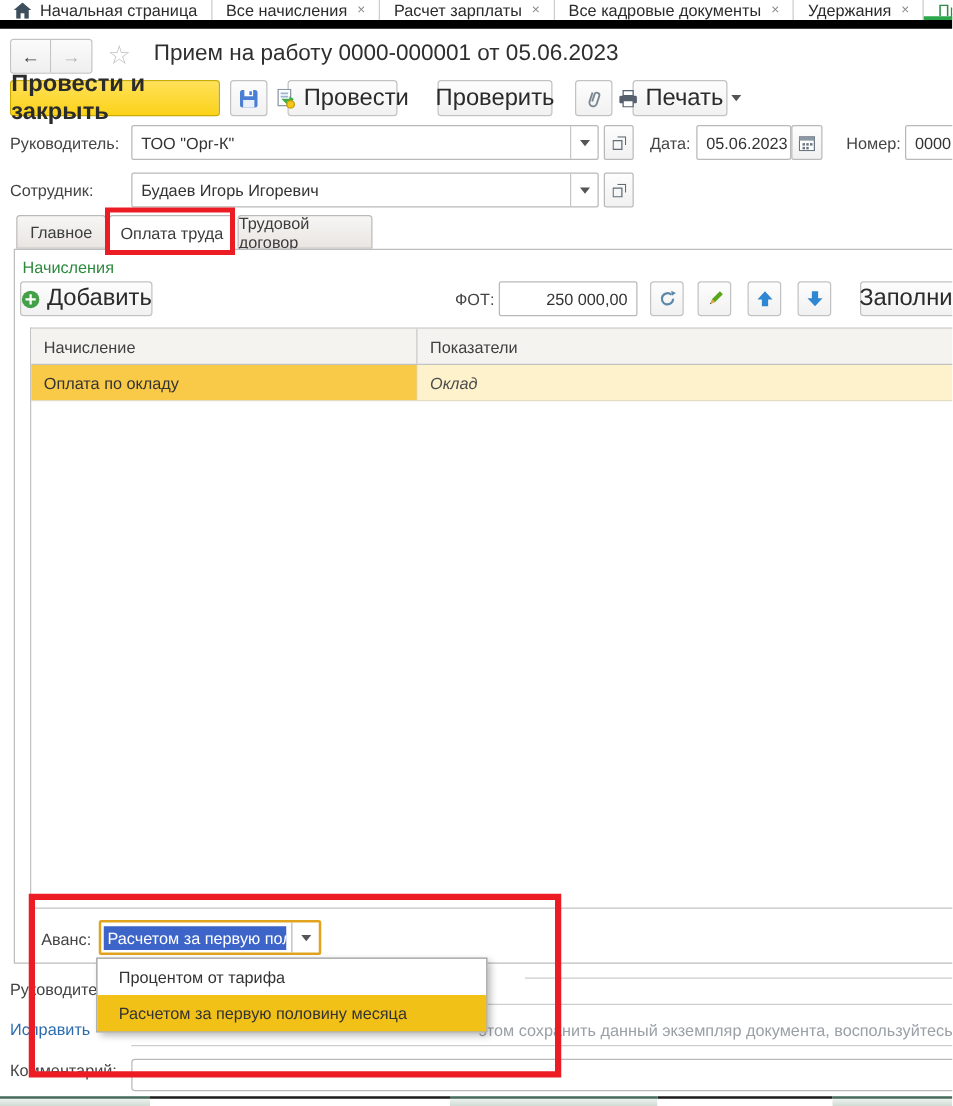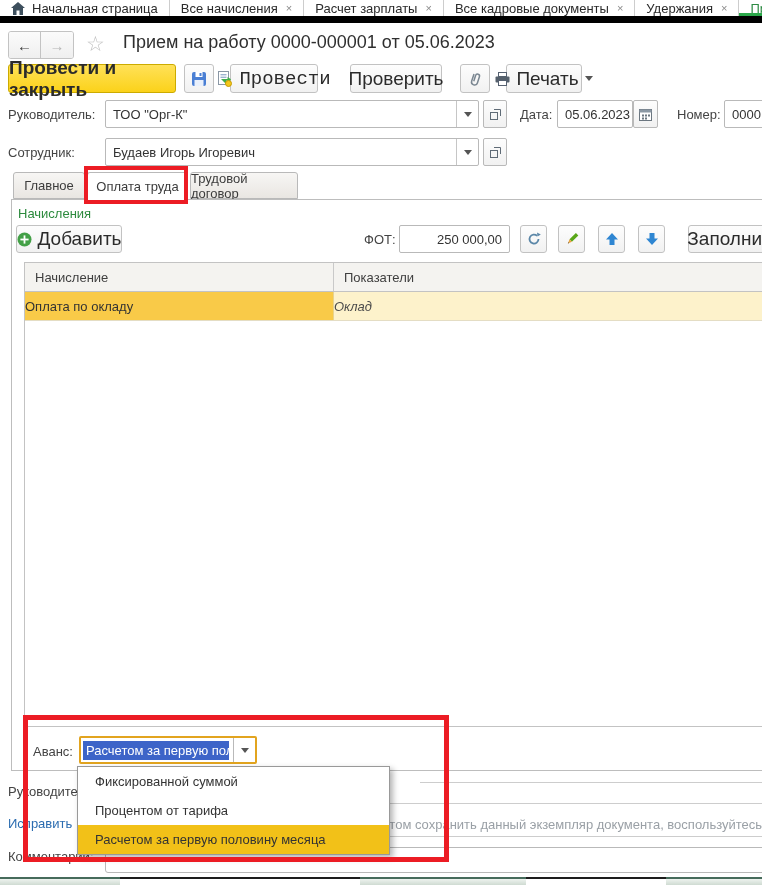--- a/index.html
+++ b/index.html
@@ -43,21 +43,21 @@
   .pane { position: absolute; left: 11px; top: 199px; width: 760px; height: 572px; border: 1px solid #bdbdbd; background: #fff; }
   .sectitle { position: absolute; color: #2c8a3d; }
   .toolbtn { position: absolute; width: 27px; height: 28px; background: linear-gradient(#fdfdfd,#f1f1f1); border: 1px solid #c2c2c2; border-radius: 3px; display: flex; align-items: center; justify-content: center; }
 
   
   .grid { position: absolute; left: 24px; top: 262px; width: 746px; height: 465px; border: 1px solid #c3c3c3; border-right: none; background: #fff; }
   .grid .hrow { display: flex; height: 29px; background: #f4f3f0; border-bottom: 1px solid #c3c3c3; }
   .grid .hcell { display: flex; align-items: center; padding-left: 10px; color: #3f3f3f; }
   .grid .hcell.c1 { width: 309px; border-right: 1px solid #c9c9c9; }
   .grid .drow { display: flex; height: 29px; border-bottom: 1px solid #e4ddc4; }
-  .grid .dcell { display: flex; align-items: center; }
+  .grid .dcell { display: flex; align-items: center; padding-left: 10px; }
   .grid .dcell.c1 { width: 309px; background: #f9ca48; border-right: 1px solid #e8d38e; color: #333; }
   .grid .dcell.c2 { flex: 1; background: #fdf2cb; font-style: italic; color: #4c4c4c; }
 
   
   .adv-combo { position: absolute; left: 79px; top: 736px; width: 178px; height: 28px; border: 2px solid #e2a41f; border-radius: 2px; background: #fff; display: flex; align-items: center; z-index: 30; }
   .adv-text { margin-left: 2px; background: #3d64c8; color: #fff; padding: 2px 3px; white-space: nowrap; overflow: hidden; max-width: 146px; }
   .adv-arrow { margin-left: auto; width: 22px; align-self: stretch; border-left: 1px solid #b9b9b9; display: flex; align-items: center; justify-content: center; }
   .menu { position: absolute; left: 77px; top: 766px; width: 313px; background: #fff; border: 1px solid #999; box-shadow: 3px 3px 6px rgba(0,0,0,.3); z-index: 40; }
   .menu .mi { height: 29px; line-height: 29px; padding-left: 17px; color: #333; white-space: nowrap; overflow: hidden; }
   .menu .mi.hl { background: #f2c118; }
@@ -128,21 +128,21 @@
   <div class="btn" style="left:184px; top:64px; width:30px;">
     <span>
       <svg width="16" height="16" viewBox="0 0 16 16">
           <rect x="1" y="1" width="14" height="14" rx="2" fill="#4a7fd4"></rect>
           <rect x="4.5" y="1" width="7" height="5" fill="#fff"></rect>
           <rect x="8.5" y="2" width="2" height="3" fill="#4a7fd4"></rect>
           <rect x="3.5" y="9" width="9" height="6" fill="#e9f0fb"></rect>
         </svg>
     </span>
   </div>
-  <div class="btn" style="left:230px; top:64px; width:88px;font-family:Liberation Mono, monospace;">
+  <div class="btn" style="left:230px; top:64px; width:88px;">
     <span>
       <svg width="16" height="16" viewBox="0 0 16 16">
           <rect x="1.5" y="0.5" width="10" height="13" fill="#fff" stroke="#8a97a5"></rect>
           <rect x="3.5" y="3" width="6" height="1.4" fill="#9db4d0"></rect>
           <rect x="3.5" y="5.6" width="6" height="1.4" fill="#9db4d0"></rect>
           <path d="M6 8 L11 13 L11 9.8 L14 9.8 L14 11.5 L16 8.2 L12.5 6 L12.5 8 Z" fill="#3fae49" transform="translate(-2,0)"></path>
           <circle cx="11.5" cy="12.5" r="3" fill="#f5c71a" stroke="#c79a00"></circle>
         </svg>
     </span>
     <span>Провести</span>
@@ -309,21 +309,20 @@
   <div class="hline" style="left:420px; top:782px; width:342px;"></div>
   <div class="lbl" style="left:8px; top:784px;">Руководитель:</div>
   <div class="hline" style="left:105px; top:803px; width:657px;"></div>
   <div class="link" style="left:8px; top:816px;">Исправить</div>
   <div class="hint" style="left:383px; top:817px;">этом сохранить данный экземпляр документа, воспользуйтесь</div>
   <div class="hline" style="left:105px; top:836px; width:657px;"></div>
   <div class="lbl" style="left:8px; top:849px;">Комментарий:</div>
   <input class="comment-input" aria-label="Комментарий:" style="">
 
   <div class="menu">
-    <div class="mi">Фиксированной суммой</div>
     <div class="mi">Процентом от тарифа</div>
     <div class="mi hl">Расчетом за первую половину месяца</div>
   </div>
 
   <div class="redbox thin" style="left:84px; top:166px; width:104px; height:38px;"></div>
   <div class="redbox" style="left:23px; top:715px; width:426px; height:147px;"></div>
 
   <div class="seg green" style="left:0; width:120px;"></div>
   <div class="seg dark" style="left:120px; width:240px;"></div>
   <div class="seg green" style="left:360px; width:166px;"></div>

